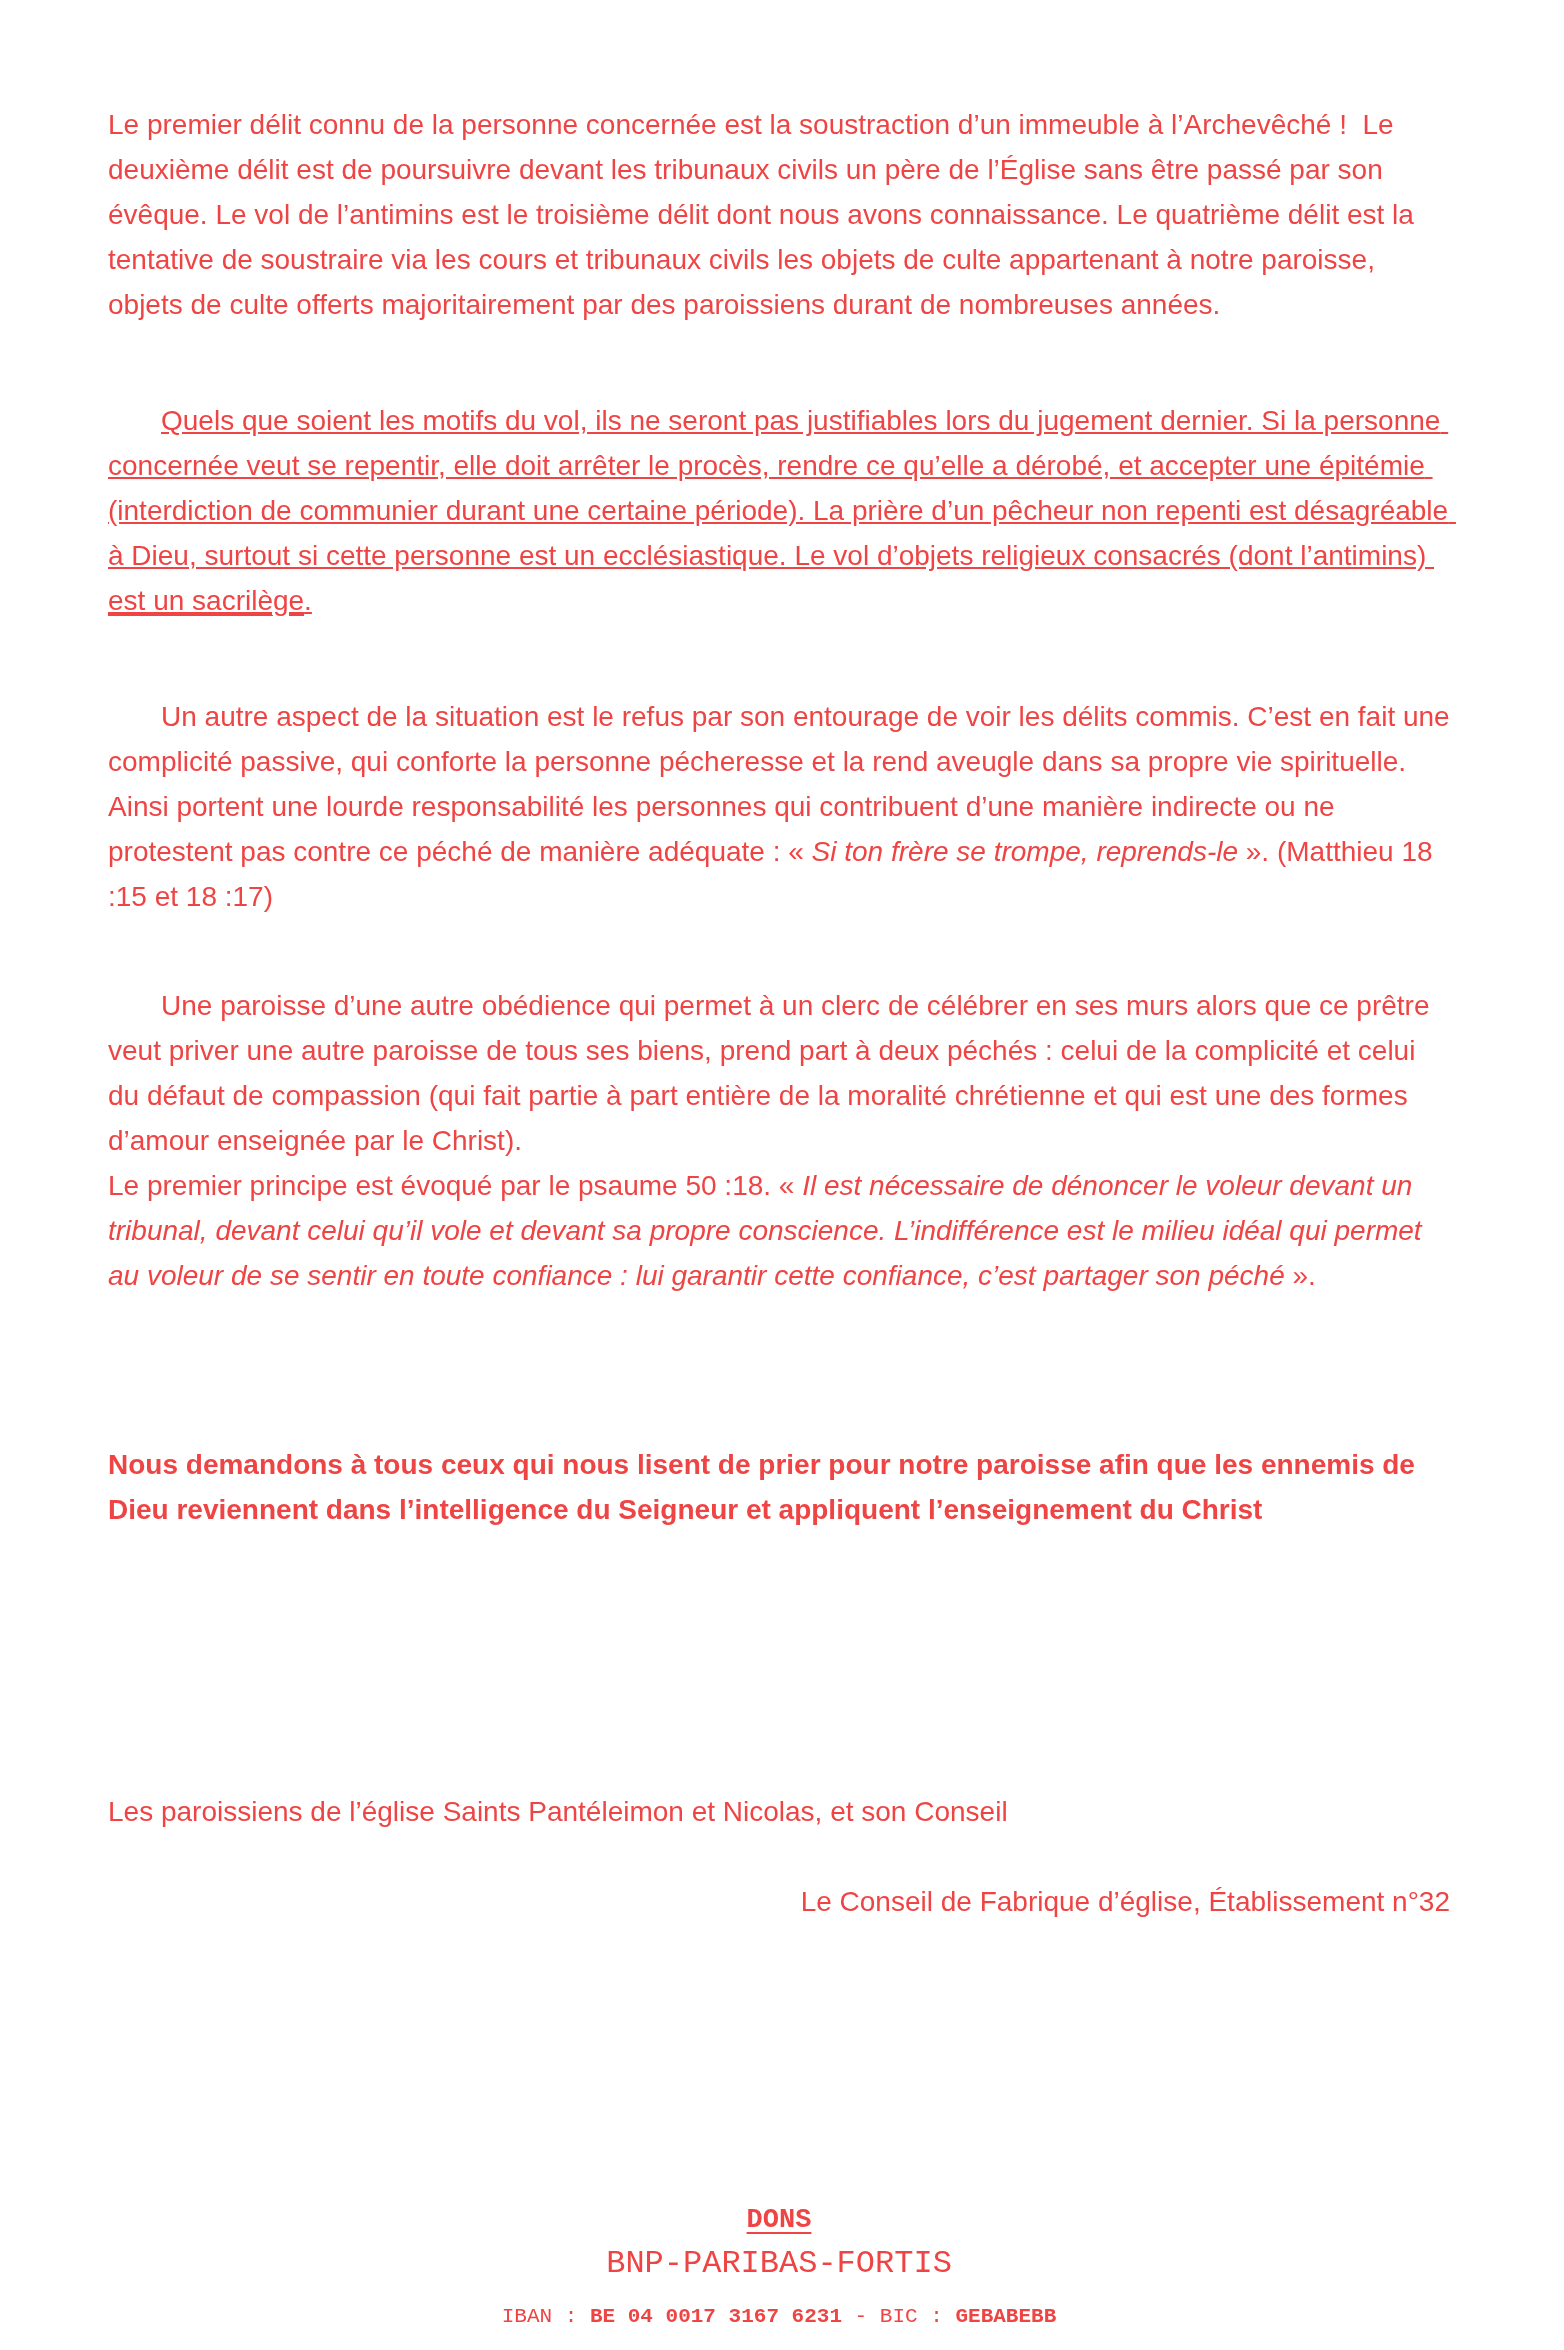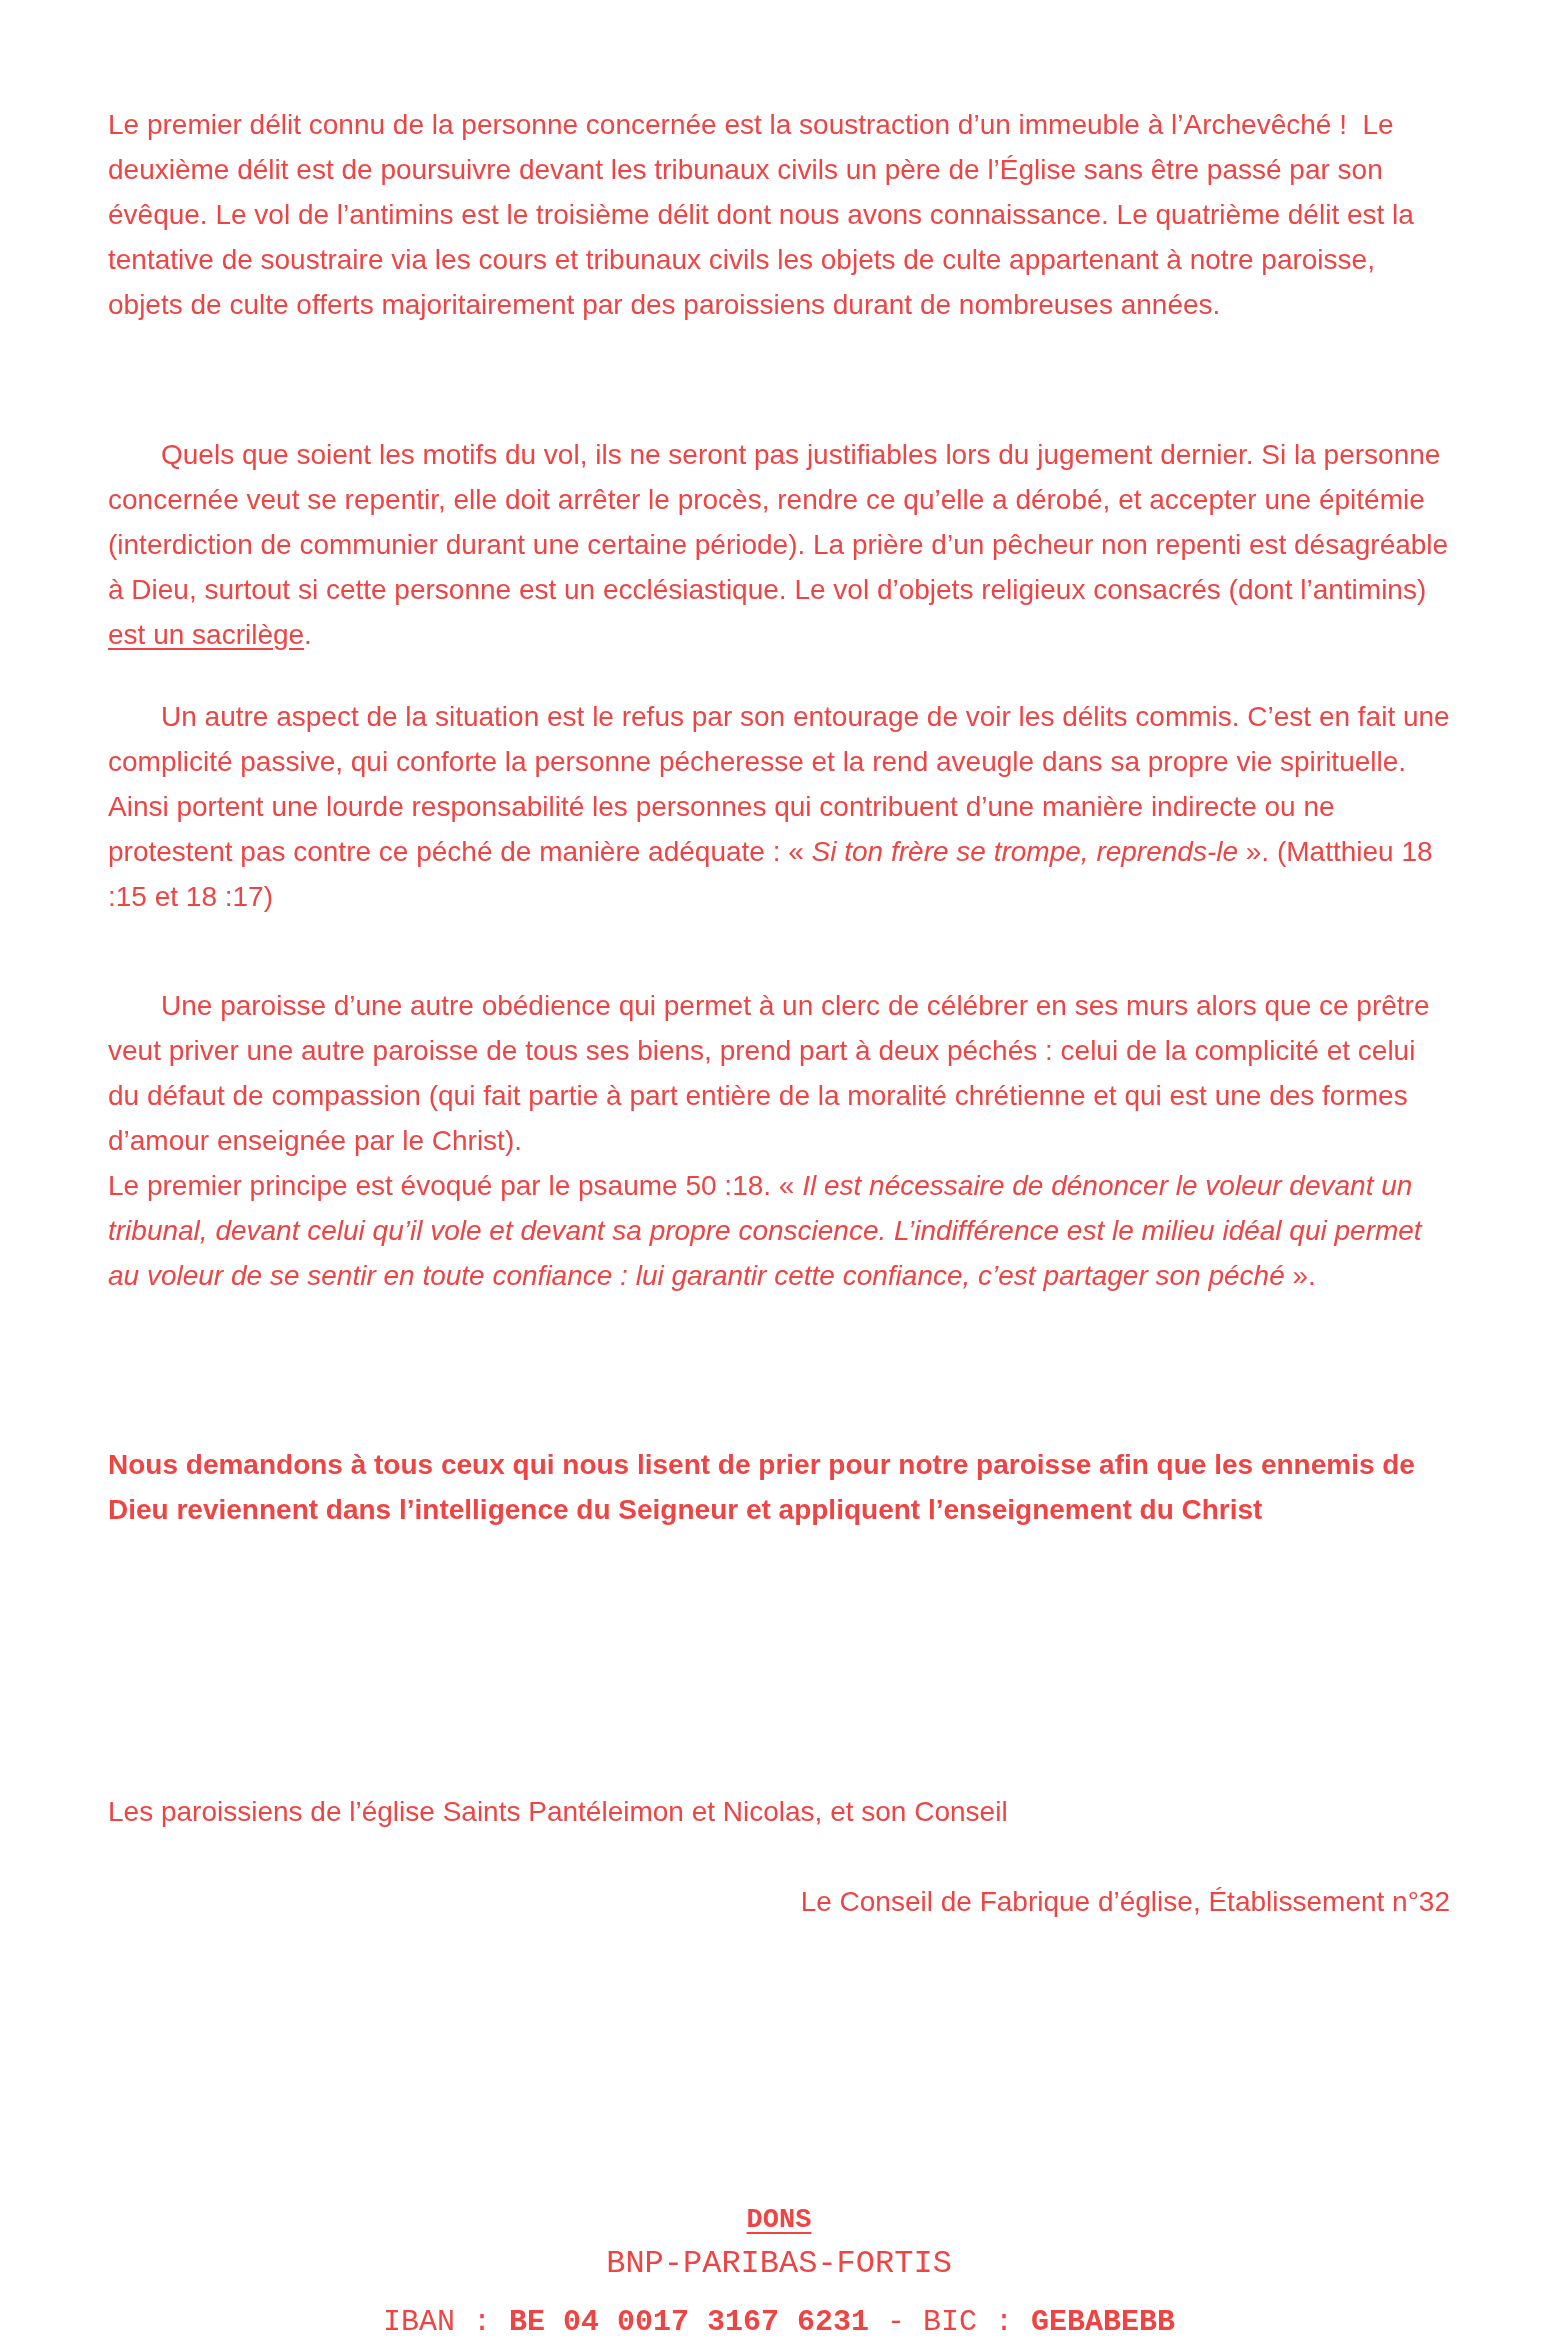--- a/index.html
+++ b/index.html
@@ -63,39 +63,39 @@
     text-underline-offset: 4.8px;
     line-height: 43px;
     margin: 0;
   }
   .footer-bank {
     font-size: 32px;
     line-height: 43px;
     margin: 0;
   }
   .footer-iban {
-    font-size: 30px;
+    font-size: 21px;
     line-height: 43px;
-    margin: 16px;
+    margin: 10px;
     white-space: pre-wrap;
   }
   .bold-seg {
     font-weight: bold;
   }
 </style>
 </head>
 <body>
 
 <div class="page">
 
   <div class="section" style="top:102px;">
     <p class="para"><span>Le premier délit connu de la personne concernée est la soustraction d’un immeuble à l’Archevêché !  Le deuxième délit est de poursuivre devant les tribunaux civils un père de l’Église sans être passé par son évêque. Le vol de l’antimins est le troisième délit dont nous avons connaissance. Le quatrième délit est la tentative de soustraire via les cours et tribunaux civils les objets de culte appartenant à notre paroisse, objets de culte offerts majoritairement par des paroissiens durant de nombreuses années.</span></p>
   </div>
 
-  <div class="section" style="top:432px;">
+  <div class="section" style="top:398px;text-decoration:underline;">
     <p class="para indent"><span>Quels que soient les motifs du vol, ils ne seront pas justifiables lors du jugement dernier. Si la personne concernée veut se repentir, elle doit arrêter le procès, rendre ce qu’elle a dérobé, et accepter une épitémie (interdiction de communier durant une certaine période). La prière d’un pêcheur non repenti est désagréable à Dieu, surtout si cette personne est un ecclésiastique. Le vol d’objets religieux consacrés (dont l’antimins) </span><span class="underline-seg">est un sacrilège</span><span>.</span></p>
   </div>
 
   <div class="section" style="top:694px;">
     <p class="para indent"><span>Un autre aspect de la situation est le refus par son entourage de voir les délits commis. C’est en fait une complicité passive, qui conforte la personne pécheresse et la rend aveugle dans sa propre vie spirituelle. Ainsi portent une lourde responsabilité les personnes qui contribuent d’une manière indirecte ou ne protestent pas contre ce péché de manière adéquate : « </span><span class="italic-seg">Si ton frère se trompe, reprends-le</span><span> ». (Matthieu 18 :15 et 18 :17)</span></p>
   </div>
 
   <div class="section" style="top:983px;">
     <p class="para indent"><span>Une paroisse d’une autre obédience qui permet à un clerc de célébrer en ses murs alors que ce prêtre veut priver une autre paroisse de tous ses biens, prend part à deux péchés : celui de la complicité et celui du défaut de compassion (qui fait partie à part entière de la moralité chrétienne et qui est une des formes d’amour enseignée par le Christ).</span><br><span>Le premier principe est évoqué par le psaume 50 :18. « </span><span class="italic-seg">Il est nécessaire de dénoncer le voleur devant un tribunal, devant celui qu’il vole et devant sa propre conscience. L’indifférence est le milieu idéal qui permet au voleur de se sentir en toute confiance : lui garantir cette confiance, c’est partager son péché</span><span> ».</span></p>
   </div>

